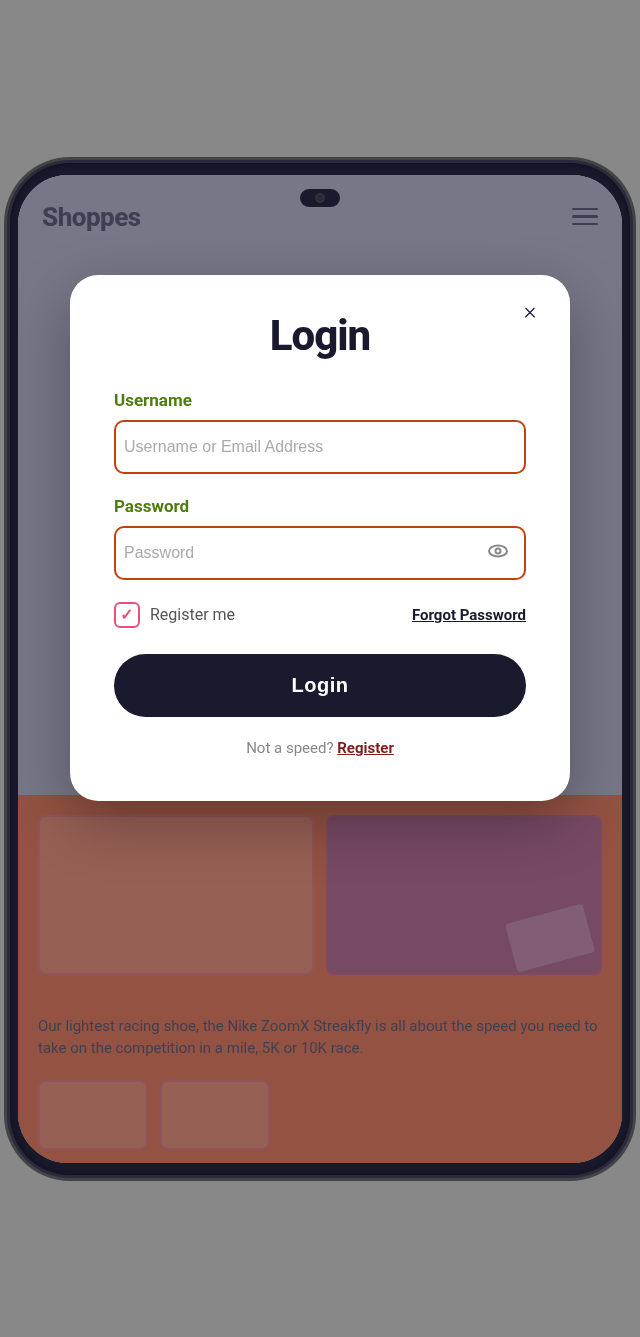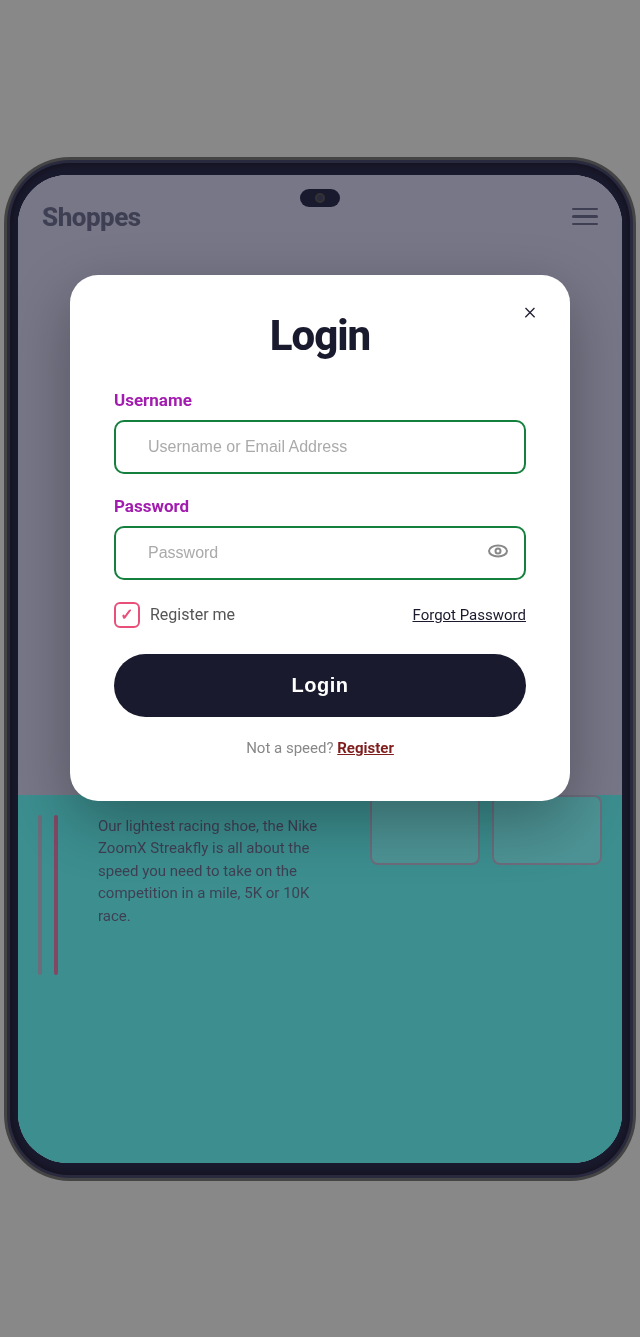--- a/index.html
+++ b/index.html
@@ -105,24 +105,23 @@
       background: #1a1a2e;
       border-radius: 2px;
     }
 
     .bg-product-area {
       position: absolute;
       top: 620px;
       left: 0;
       right: 0;
       bottom: 0;
-      background: #14b8a6;
-      display: flex;
-      flex-direction: row;
-      justify-content: flex-end;
+      background: #c2410c;
+      display: flex;
+      flex-direction: column;
     }
 
     .bg-product-images {
       display: flex;
       gap: 12px;
       padding: 20px;
       height: 200px;
     }
 
     .bg-product-card {
@@ -217,33 +216,33 @@
       font-weight: 800;
       color: #1a1a2e;
       text-align: center;
       margin-bottom: 30px;
       letter-spacing: -1px;
     }
 
     .field-label {
       font-size: 17px;
       font-weight: 700;
-      color: #a21caf;
+      color: #4d7c0f;
       margin-bottom: 10px;
     }
 
     .input-wrapper {
       position: relative;
       margin-bottom: 22px;
     }
 
     .form-input {
       width: 100%;
-      padding: 16px 32px;
-      border: 2px solid #15803d;
+      padding: 16px 8px;
+      border: 2px solid #c2410c;
       border-radius: 10px;
       font-size: 16px;
       color: #999;
       outline: none;
       background: white;
     }
 
     .form-input::placeholder {
       color: #aaa;
     }
@@ -303,21 +302,21 @@
       font-weight: 700;
     }
 
     .remember-label {
       font-size: 16px;
       color: #555;
     }
 
     .forgot-link {
       font-size: 15px;
-      font-weight: 400;
+      font-weight: 700;
       color: #1a1a2e;
       text-decoration: underline;
       cursor: pointer;
     }
 
     
     .login-btn {
       width: 100%;
       padding: 20px;
       background: #1a1a2e;

